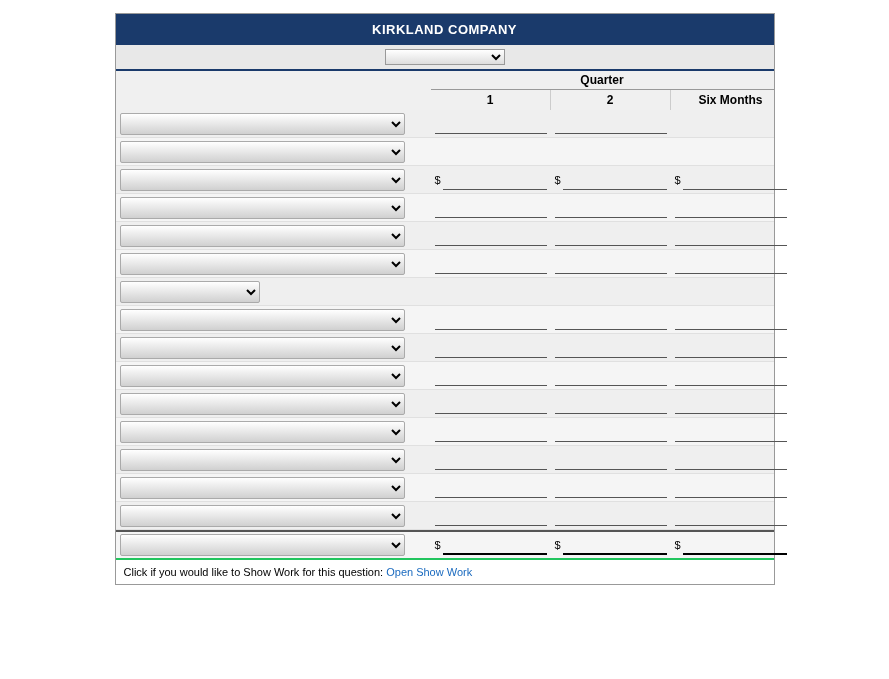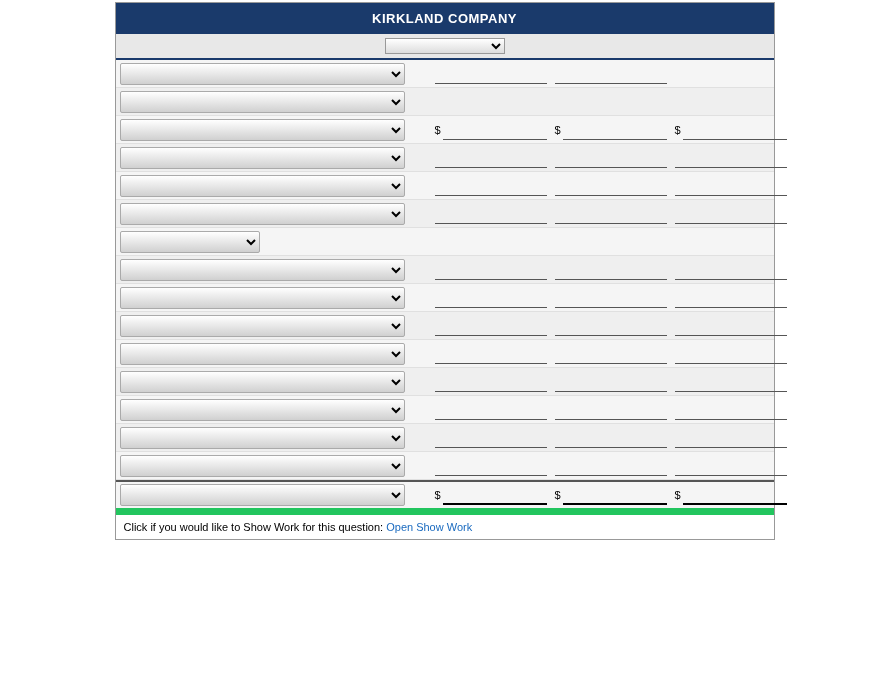--- a/index.html
+++ b/index.html
@@ -102,21 +102,21 @@
     .dollar-sign {
       font-size: 11px;
       margin-right: 2px;
       font-weight: normal;
     }
 
     .bottom-bar {
       padding: 6px 8px;
       font-size: 11px;
       background: #fff;
-      border-top: 7px solid #22c55e;
+      border-top: 2px solid #22c55e;
     }
     .show-work-link {
       color: #1a6abf;
       text-decoration: none;
     }
 
     
     .total-row {
       display: flex;
       align-items: center;
@@ -138,33 +138,47 @@
       border-bottom: 1px solid #999;
       font-size: 12px;
     }
     .col-numbers-row {
       display: flex;
     }
   </style>
 </head>
 <body>
 
-<div style="display:flex; justify-content:center; padding: 2px 0;">
+<div style="display:flex; justify-content:center; padding: 13px 0;">
 <div class="outer-wrapper">
 
   <div class="header">
     <div class="company-name">KIRKLAND COMPANY</div>
   </div>
 
   <div class="header-dropdown-row">
     <select>
       <option></option>
     </select>
   </div>
 
+  <div class="header-quarters-wrapper">
+    <div style="display:flex;">
+      <div style="width:315px; flex-shrink:0;"></div>
+      <div style="flex:1; text-align:center;">
+        <div class="quarter-section">Quarter</div>
+      </div>
+    </div>
+    <div class="col-numbers-row">
+      <div style="width:315px; flex-shrink:0;"></div>
+      <div class="q-num">1</div>
+      <div class="q-num">2</div>
+      <div class="six-months-col">Six Months</div>
+    </div>
+  </div>
 
   <div class="data-row">
     <div class="row-label">
       <select><option></option></select>
     </div>
     <div class="row-input">
       <input type="text" style="">
     </div>
     <div class="row-input">
       <input type="text" style="">

